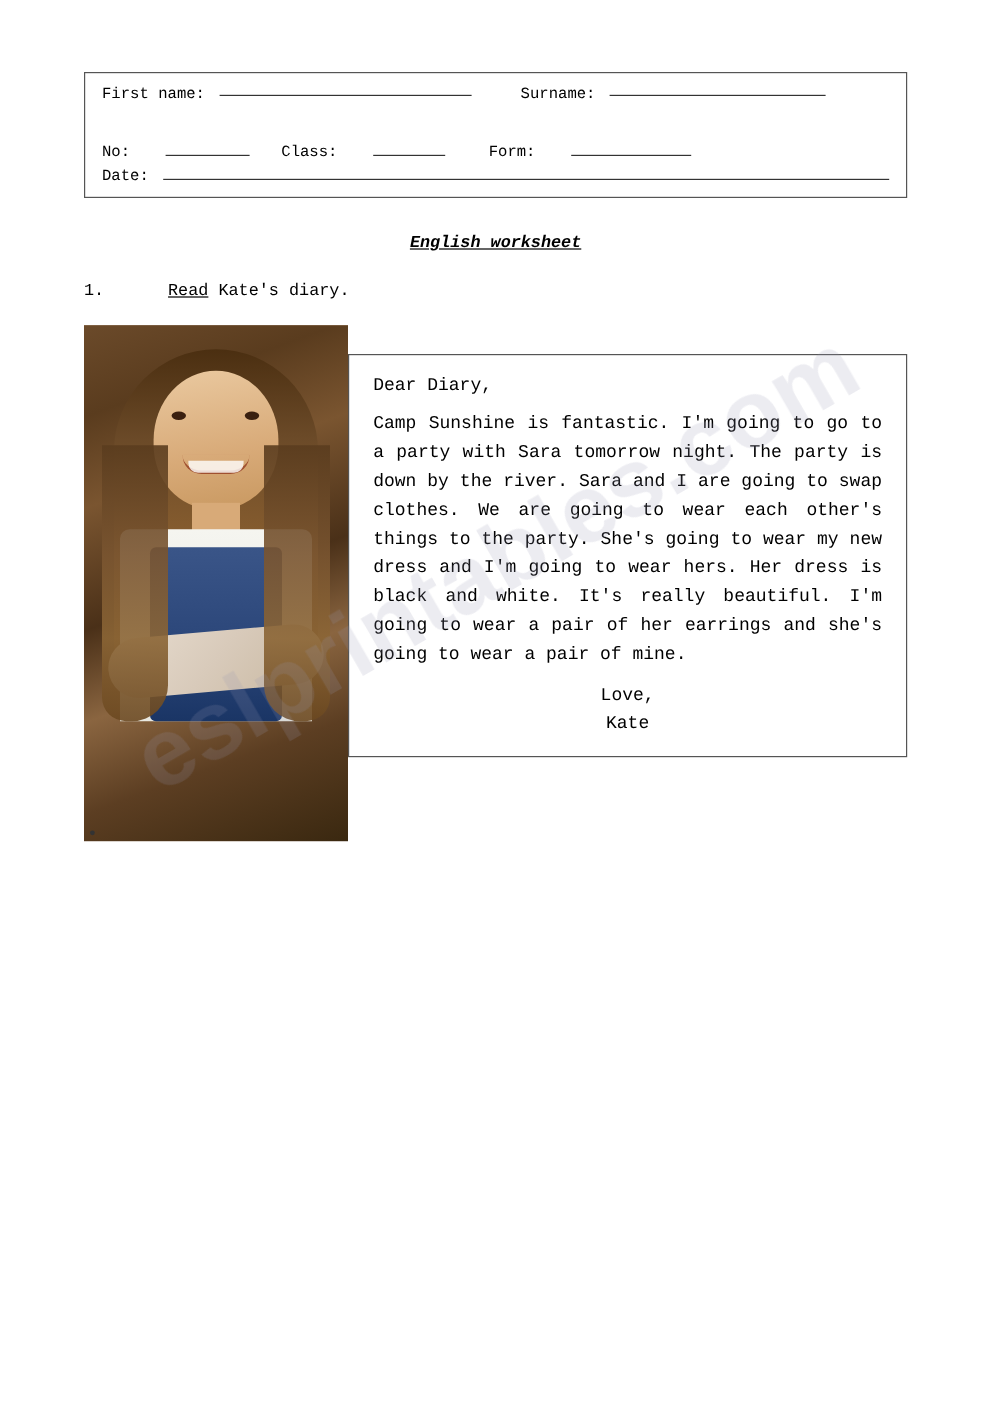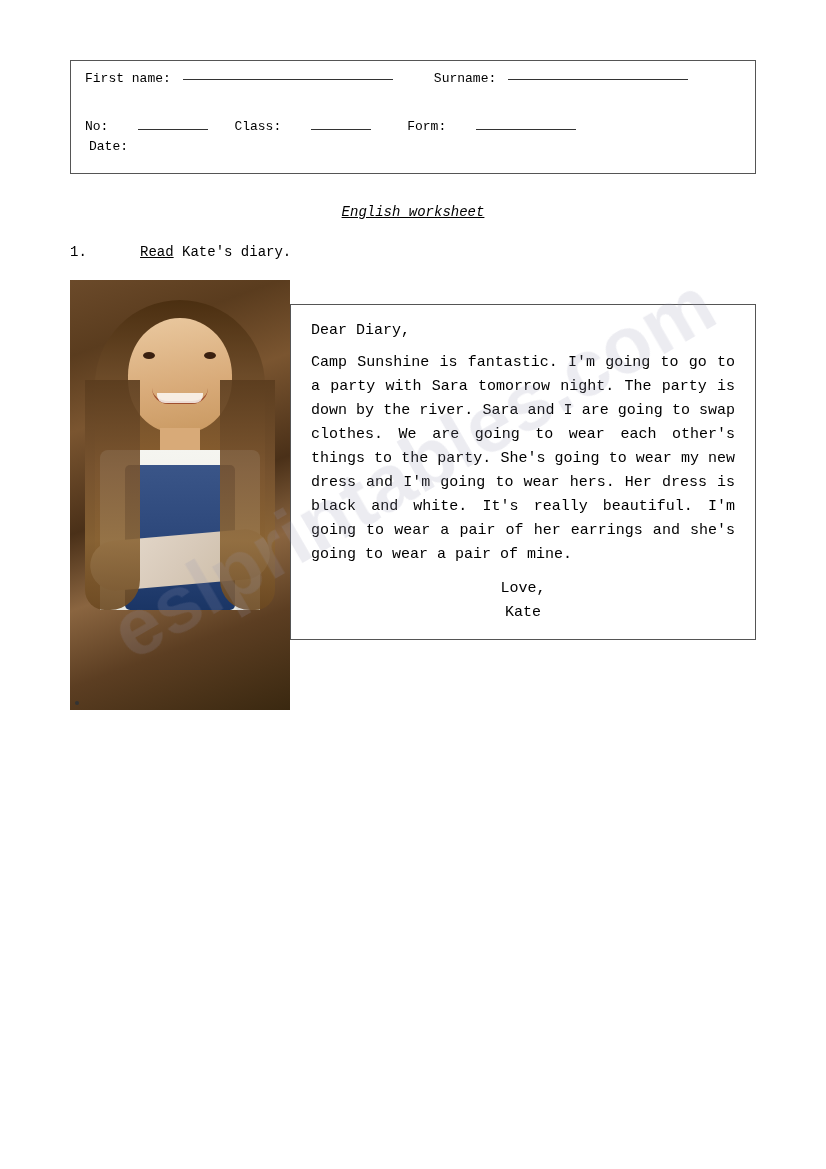--- a/index.html
+++ b/index.html
@@ -29,21 +29,21 @@
       white-space: nowrap;
     }
 
     .title-section {
       text-align: center;
       margin-bottom: 24px;
     }
 
     .worksheet-title {
       font-style: italic;
-      font-weight: normal;
+      font-weight: bold;
       text-decoration: underline;
       font-size: 14px;
     }
 
     .instruction {
       margin-bottom: 20px;
       font-size: 14px;
     }
 
     .instruction-number {
@@ -141,21 +141,20 @@
       display: flex;
       align-items: baseline;
       gap: 26px;
       margin-bottom: 5px;
     }
 
     .row3 {
       display: flex;
       align-items: baseline;
       gap: 8px;
-      flex-direction: column;
     }
 
     .field-firstname { width: 210px; border-bottom: 1px solid #333; display: inline-block; height: 2px; margin-left: 4px; }
     .field-surname { width: 180px; border-bottom: 1px solid #333; display: inline-block; height: 2px; margin-left: 4px; }
     .field-no { width: 70px; border-bottom: 1px solid #333; display: inline-block; height: 2px; margin-left: 4px; }
     .field-class { width: 60px; border-bottom: 1px solid #333; display: inline-block; height: 2px; margin-left: 4px; }
     .field-form { width: 100px; border-bottom: 1px solid #333; display: inline-block; height: 2px; margin-left: 4px; }
     .field-date { flex: 1; border-bottom: 1px solid #333; display: inline-block; height: 2px; margin-left: 4px; }
   </style>
 </head>

